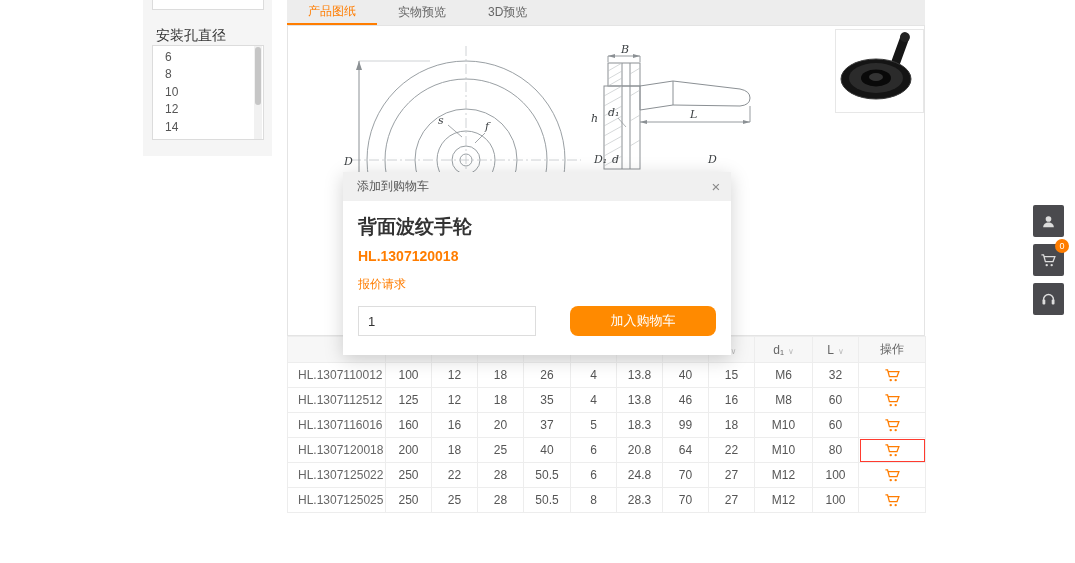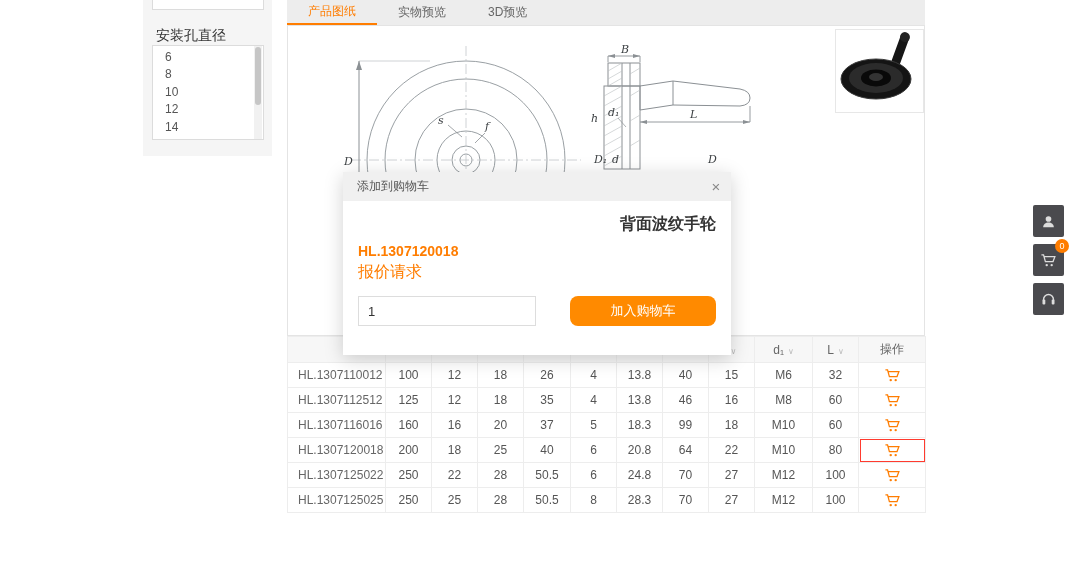--- a/index.html
+++ b/index.html
@@ -36,23 +36,23 @@
   .data-table td.action{cursor:pointer;}
   .data-table td.action.highlighted{outline:1px solid #ff3b2f;outline-offset:-2px;}
   .cart-svg{width:17px;height:17px;vertical-align:middle;}
   .caret{font-size:8px;color:#bbb;margin-left:4px;font-style:normal;}
 
   
   .modal{position:absolute;left:343px;top:172px;width:388px;height:183px;background:#fff;box-shadow:0 4px 18px rgba(0,0,0,.18);z-index:10;box-sizing:border-box;}
   .modal-header{height:29px;background:#f0f0f0;line-height:29px;padding-left:14px;font-size:12px;color:#555;position:relative;}
   .modal-close{position:absolute;right:0;top:0;width:30px;text-align:center;font-size:15px;color:#888;cursor:pointer;line-height:29px;}
   .modal-body{padding:13px 15px 0 15px;}
-  .modal-name{font-size:16px;font-weight:bold;color:#333;text-align:right;}
+  .modal-name{font-size:19px;font-weight:bold;color:#333;}
   .modal-code{margin-top:8px;font-size:14px;font-weight:bold;color:#ff7d00;}
-  .modal-quote{margin-top:3px;font-size:16px;color:#ff7d00;cursor:pointer;display:inline-block;}
+  .modal-quote{margin-top:12px;font-size:12px;color:#ff7d00;cursor:pointer;display:inline-block;}
   .modal-controls{margin-top:13px;display:flex;justify-content:space-between;align-items:center;}
   .qty-input{width:178px;height:30px;box-sizing:border-box;border:1px solid #ddd;padding-left:9px;font-size:13px;color:#333;font-family:inherit;}
   .add-btn{width:146px;height:30px;background:#ff8a00;color:#fff;border:none;font-size:13px;cursor:pointer;font-family:inherit;border-radius:8px;}
 
   
   .float-buttons{position:absolute;right:11px;top:205px;width:31px;z-index:20;}
   .fbtn{position:relative;width:31px;height:32px;background:#4a4a4e;margin-bottom:7px;border-radius:2px;display:flex;align-items:center;justify-content:center;cursor:pointer;}
   .fbtn svg{width:17px;height:17px;}
   .badge{position:absolute;top:-5px;right:-5px;min-width:14px;height:14px;border-radius:7px;background:#ff7d00;color:#fff;font-size:9px;line-height:14px;text-align:center;padding:0 1px;box-sizing:border-box;}
 </style>

